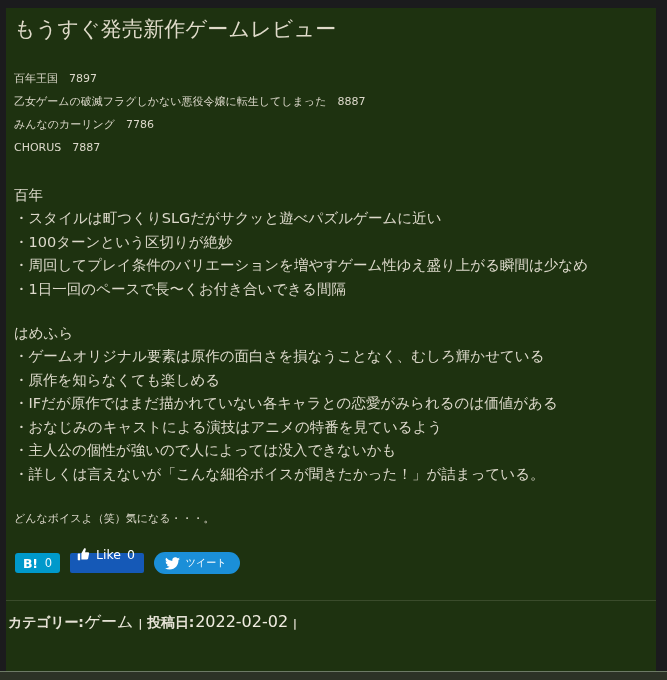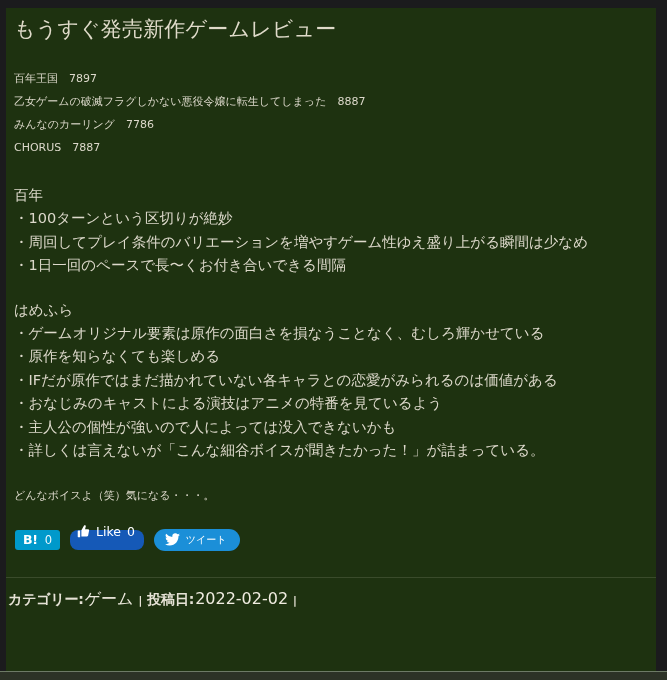--- a/index.html
+++ b/index.html
@@ -136,21 +136,21 @@
   }
 
   .btn-like {
     display: inline-flex;
     align-items: center;
     gap: 6px;
     background: #1559b7;
     color: #ffffff;
     height: 20px;
     padding: 0 9px 17px 7px;
-    border-radius: 8px;
+    border-radius: 2px;
     font-size: 12.5px;
     cursor: pointer;
     box-sizing: border-box;
   }
   .btn-like svg { display: block; }
 
   .btn-tweet {
     display: inline-flex;
     align-items: center;
     gap: 6px;
@@ -221,20 +221,21 @@
       <div class="line">乙女ゲームの破滅フラグしかない悪役令嬢に転生してしまった　8887</div>
       <div class="line">みんなのカーリング　7786</div>
       <div class="line">CHORUS　7887</div>
     </div>
 
     <div class="gap-lg"></div>
 
     <div>
       <div class="section-head">百年</div>
       <ul class="bullet-list">
+        <li>スタイルは町つくりSLGだがサクッと遊べパズルゲームに近い</li>
         <li>100ターンという区切りが絶妙</li>
         <li>周回してプレイ条件のバリエーションを増やすゲーム性ゆえ盛り上がる瞬間は少なめ</li>
         <li>1日一回のペースで長〜くお付き合いできる間隔</li>
       </ul>
     </div>
 
     <div class="gap-md"></div>
 
     <div>
       <div class="section-head">はめふら</div>

